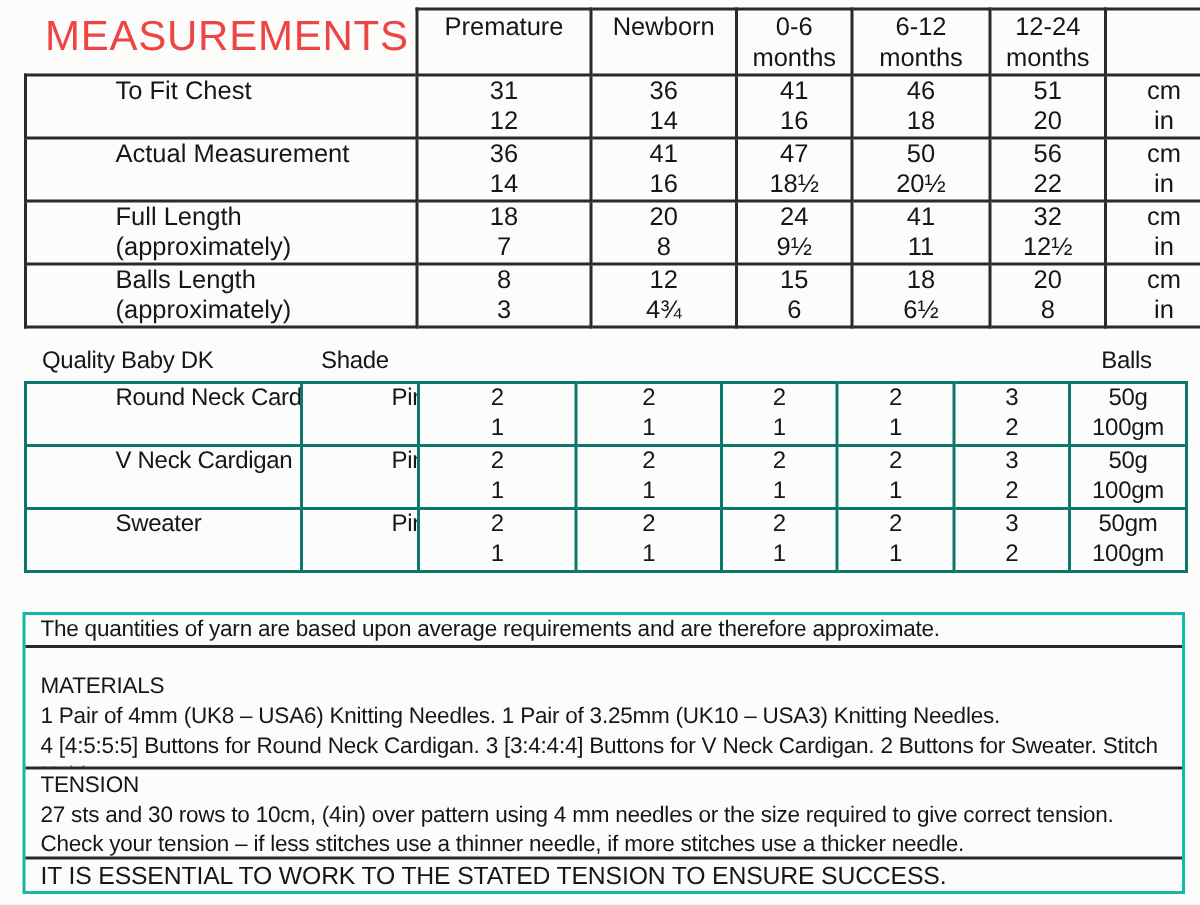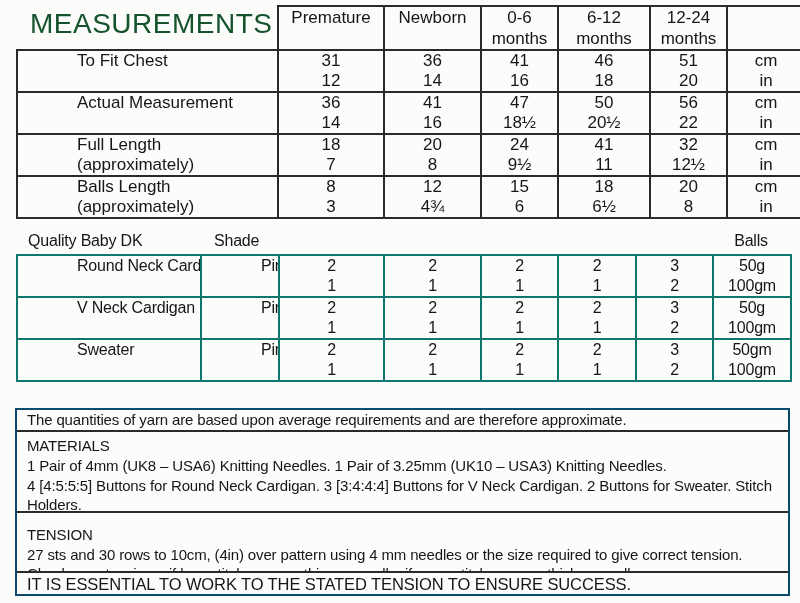--- a/index.html
+++ b/index.html
@@ -4,57 +4,57 @@
 <style>
   * { margin:0; padding:0; box-sizing:border-box; }
   html,body { background:#e8e8e6; }
   body { font-family:"Liberation Sans", sans-serif; color:#161616; }
   .page {
     position:relative; width:800px; height:603px;
     background:#fcfcfa; overflow:hidden;
   }
   .title {
     position:absolute; left:30px; top:8px;
-    font-size:28px; letter-spacing:0.5px; color:#14532d;
+    font-size:28px; letter-spacing:0.5px; color:#ef4444;
   }
   
   table { border-collapse:collapse; table-layout:fixed; }
   .t1 { position:absolute; left:16px; top:5px; width:774px; }
   .t1 td { border:2px solid #2a2a2a; padding:0; vertical-align:top; overflow:hidden; }
   .t1 td.nob { border:none; }
   .t1 tr.hr { height:44px; }
   .t1 tr.br { height:42px; }
   .l1,.l2 { line-height:20px; font-size:17px; white-space:nowrap; }
   .hr .l1,.hr .l2 { line-height:21px; }
   td.lab .l1, td.lab .l2 { text-align:left; padding-left:11px;margin-left:48px; }
   td.num { text-align:center; }
   
-  .c0{width:261px}.c1{width:106px}.c2{width:97px}.c3{width:77px}
+  .c0{width:261px}.c1{width:116px}.c2{width:97px}.c3{width:77px}
   .c4{width:92px}.c5{width:77px}.c6{width:78px}
   
   .yhdr { position:absolute; top:232px; font-size:16px; letter-spacing:-0.2px; }
   .yq { left:28px; }
   .ys { left:214px; }
   .yb { left:712px; width:78px; text-align:center; }
   .t2 { position:absolute; left:16px; top:254px; width:774px; }
   .t2 td { border:2px solid #0f766e; padding:0; vertical-align:top; overflow:hidden; }
   .t2 tr { height:42px; }
   .t2 .l1,.t2 .l2 { font-size:16px; letter-spacing:-0.2px; }
   .d0{width:184px}.d1{width:78px}.d2{width:105px}.d3{width:97px}
   .d4{width:77px}.d5{width:78px}.d6{width:77px}.d7{width:78px}
   
   .notes {
     position:absolute; left:15px; top:408px; width:775px;
-    border:2px solid #0c4a6e; background:#fcfcfa;
+    border:2px solid #14b8a6; background:#fcfcfa;
   }
   .sec { padding:0 8px 0 10px; font-size:15px; letter-spacing:-0.15px; line-height:19px; overflow:hidden; }
   .sec + .sec { border-top:2px solid #2a2a2a; }
   .sec-approx { height:20px; line-height:20px; }
-  .sec-materials { height:81px; padding-top:4px; line-height:19.5px; }
-  .sec-tension { height:60px; padding-top:12px; }
+  .sec-materials { height:81px; padding-top:16px; line-height:19.5px; }
+  .sec-tension { height:60px; padding-top:1px; }
   .sec-essential { height:23px; font-size:16.5px; line-height:22px; letter-spacing:-0.1px; }
   .sec h3 { font-size:15px; font-weight:normal; line-height:20px; letter-spacing:-0.15px; }
 </style>
 </head>
 <body>
 
 <div class="page">
 
   <div class="title">MEASUREMENTS</div>
 

